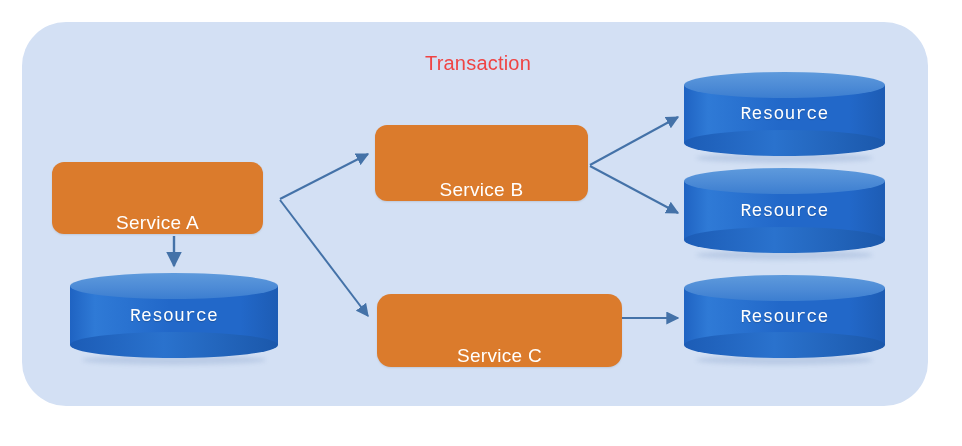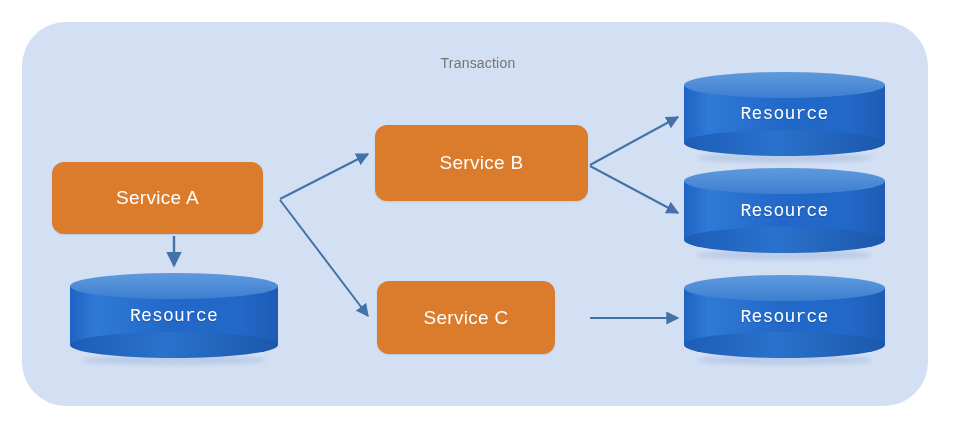--- a/index.html
+++ b/index.html
@@ -26,47 +26,47 @@
     background: #d3e0f4;
     border-radius: 44px;
   }
 
   #transaction-title {
     position: absolute;
     left: 0;
     top: 52px;
     width: 962px;
     text-align: center;
-    font-size: 14px;
-    color: #737373;
+    font-size: 20px;
+    color: #ef4444;
     letter-spacing: 0.2px;
     line-height: 22px;
   }
   
   #transaction-title .inner {
     position: relative;
     left: -3px;
   }
 
   
   .service-node {
     position: absolute;
     background: #db7b2c;
     border-radius: 12px;
     color: #ffffff;
     display: flex;
-    align-items: center;
+    align-items: flex-end;
     justify-content: center;
     font-size: 19px;
     letter-spacing: 0.3px;
     box-shadow: 0 1px 2px rgba(0,0,0,0.10);
   }
   #service-a { left: 52px;  top: 162px; width: 211px; height: 72px; }
   #service-b { left: 375px; top: 125px; width: 213px; height: 76px; }
-  #service-c { left: 377px; top: 281px; width: 178px; height: 73px; }
+  #service-c { left: 377px; top: 294px; width: 245px; height: 73px; border-radius: 14px; }
 
   
   .resource-node {
     position: absolute;
     font-family: Liberation Mono, monospace;
   }
   .resource-node .cyl-body {
     position: absolute;
     left: 0;
     right: 0;

